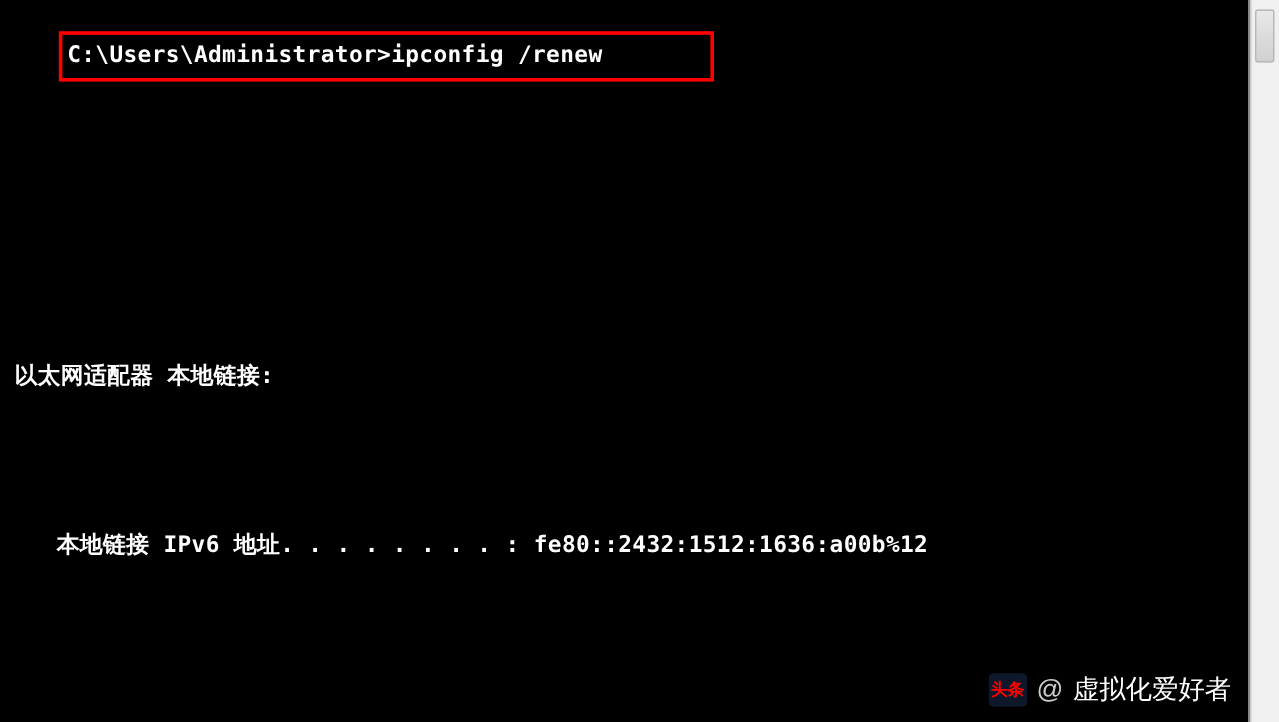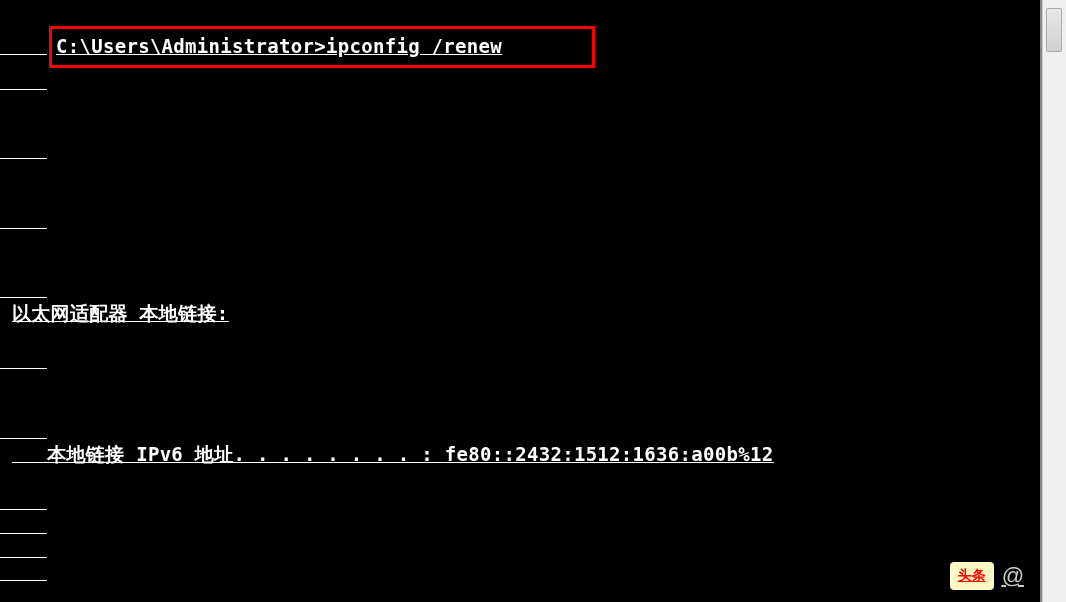--- a/index.html
+++ b/index.html
@@ -1,19 +1,18 @@
 <!DOCTYPE html>
 <html><head>
   <meta charset="utf-8">
   <style>
     * {
       margin: 0;
       padding: 0;
       box-sizing: border-box;
-      text-decoration: underline;
     }
     body {
       width: 1066px;
       height: 602px;
       background: #ffffff;
       position: relative;
       overflow: hidden;
       font-family: "Consolas", "SimSun", "Microsoft YaHei", monospace;
     }
     .terminal-window {
@@ -73,23 +72,23 @@
       right: 40px;
       display: flex;
       align-items: center;
       gap: 6px;
       color: #ffffff;
       font-size: 22px;
       font-weight: normal;
       font-family: "Microsoft YaHei", sans-serif;
     }
     .watermark-logo {
-      width: 44px;
+      width: 32px;
       height: 28px;
-      background: #fef9c3;
+      background: #0f172a;
       border-radius: 4px;
       display: flex;
       align-items: center;
       justify-content: center;
       color: #ff0000;
       font-size: 14px;
       font-weight: bold;
       font-family: "Microsoft YaHei", sans-serif;
     }
     .at-symbol {
@@ -125,13 +124,14 @@
   </div>
 </div>
 
 <div class="scrollbar-area">
   <div class="scroll-thumb"></div>
 </div>
 
 <div class="watermark">
   <div class="watermark-logo">头条</div>
   <span class="at-symbol">@</span>
+  <span>虚拟化爱好者</span>
 </div>
 
 </body></html>

